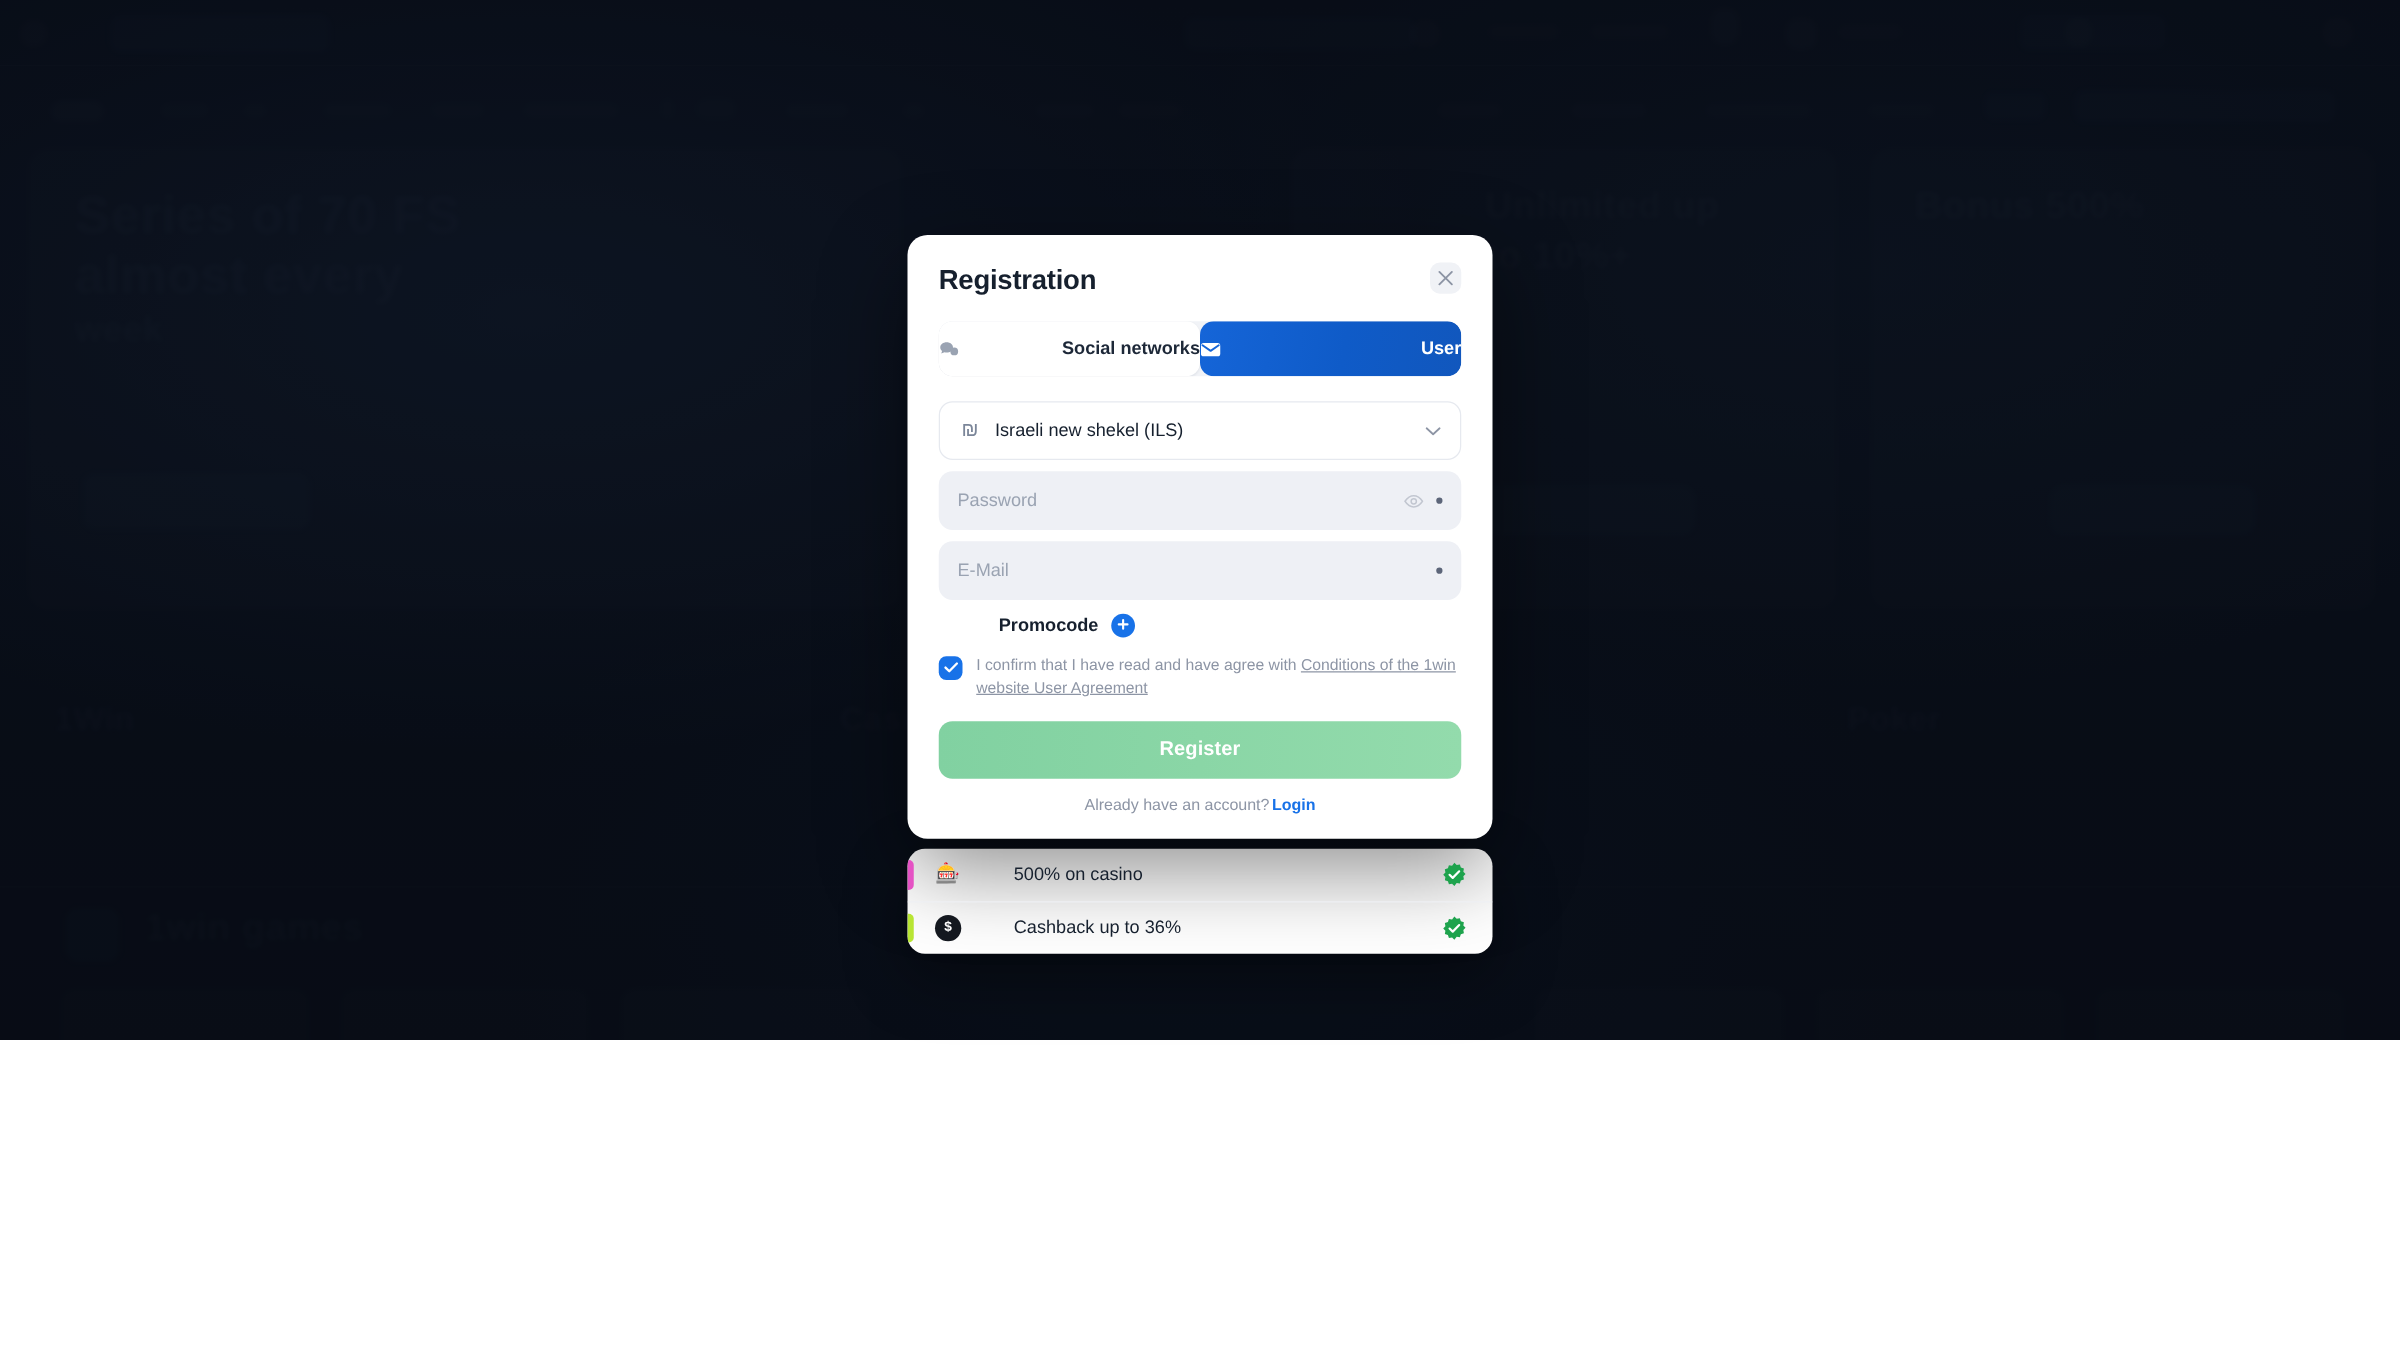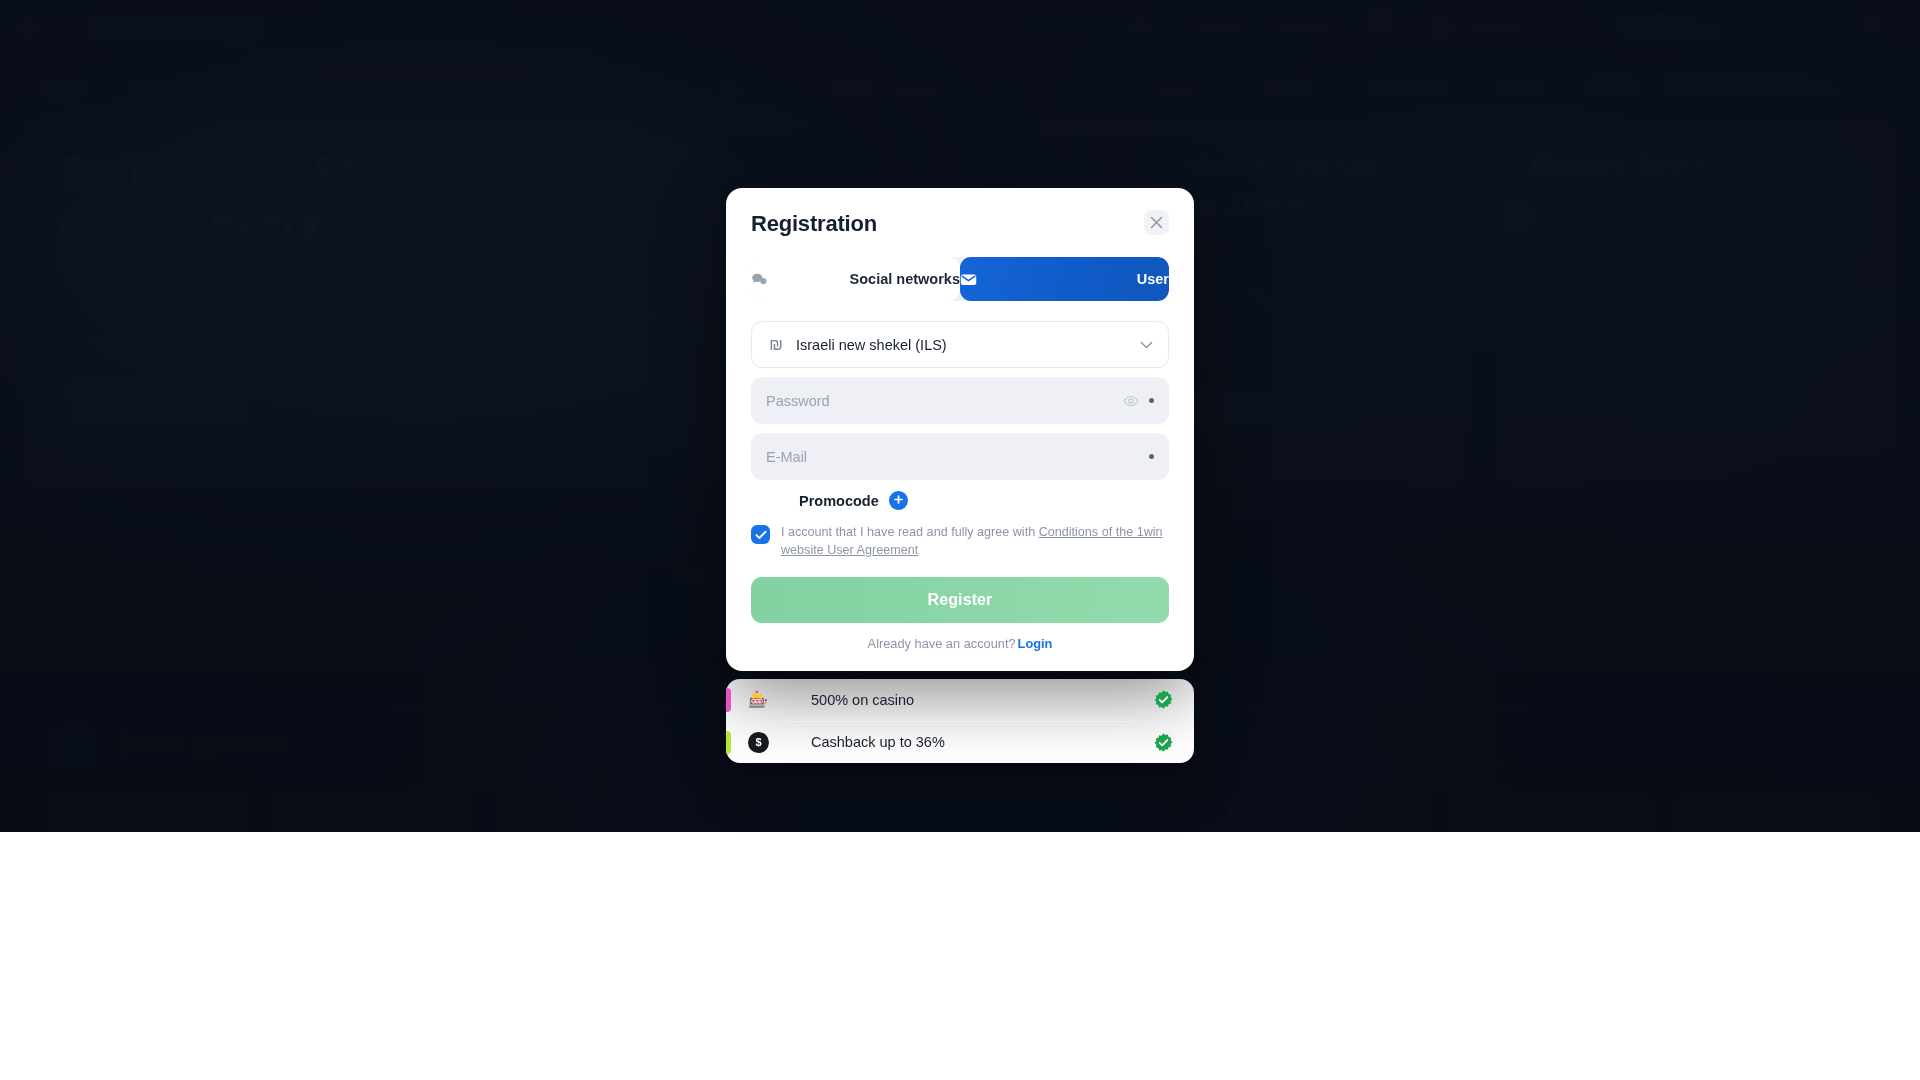--- a/index.html
+++ b/index.html
@@ -545,21 +545,21 @@
 
       
       <div class="agree-row">
         <span class="cb">
           <span>
             <svg width="12" height="10" viewBox="0 0 12 10" fill="none">
               <path d="M1.4 5.1 L4.4 8 L10.5 1.8" stroke="#ffffff" stroke-width="1.9" stroke-linecap="round" stroke-linejoin="round"></path>
             </svg>
           </span>
         </span>
-        <span class="agree-text"><span>I account that I have read and fully agree with </span><span class="lnk">Conditions of the 1win website User Agreement</span></span>
+        <span class="agree-text"><span>I confirm that I have read and have agree with </span><span class="lnk">Conditions of the 1win website User Agreement</span></span>
       </div>
 
       <button class="register-btn">Register</button>
 
       <div class="login-row">
         <span>Already have an account?</span><a class="login-link">Login</a>
       </div>
 
     </div>
 

